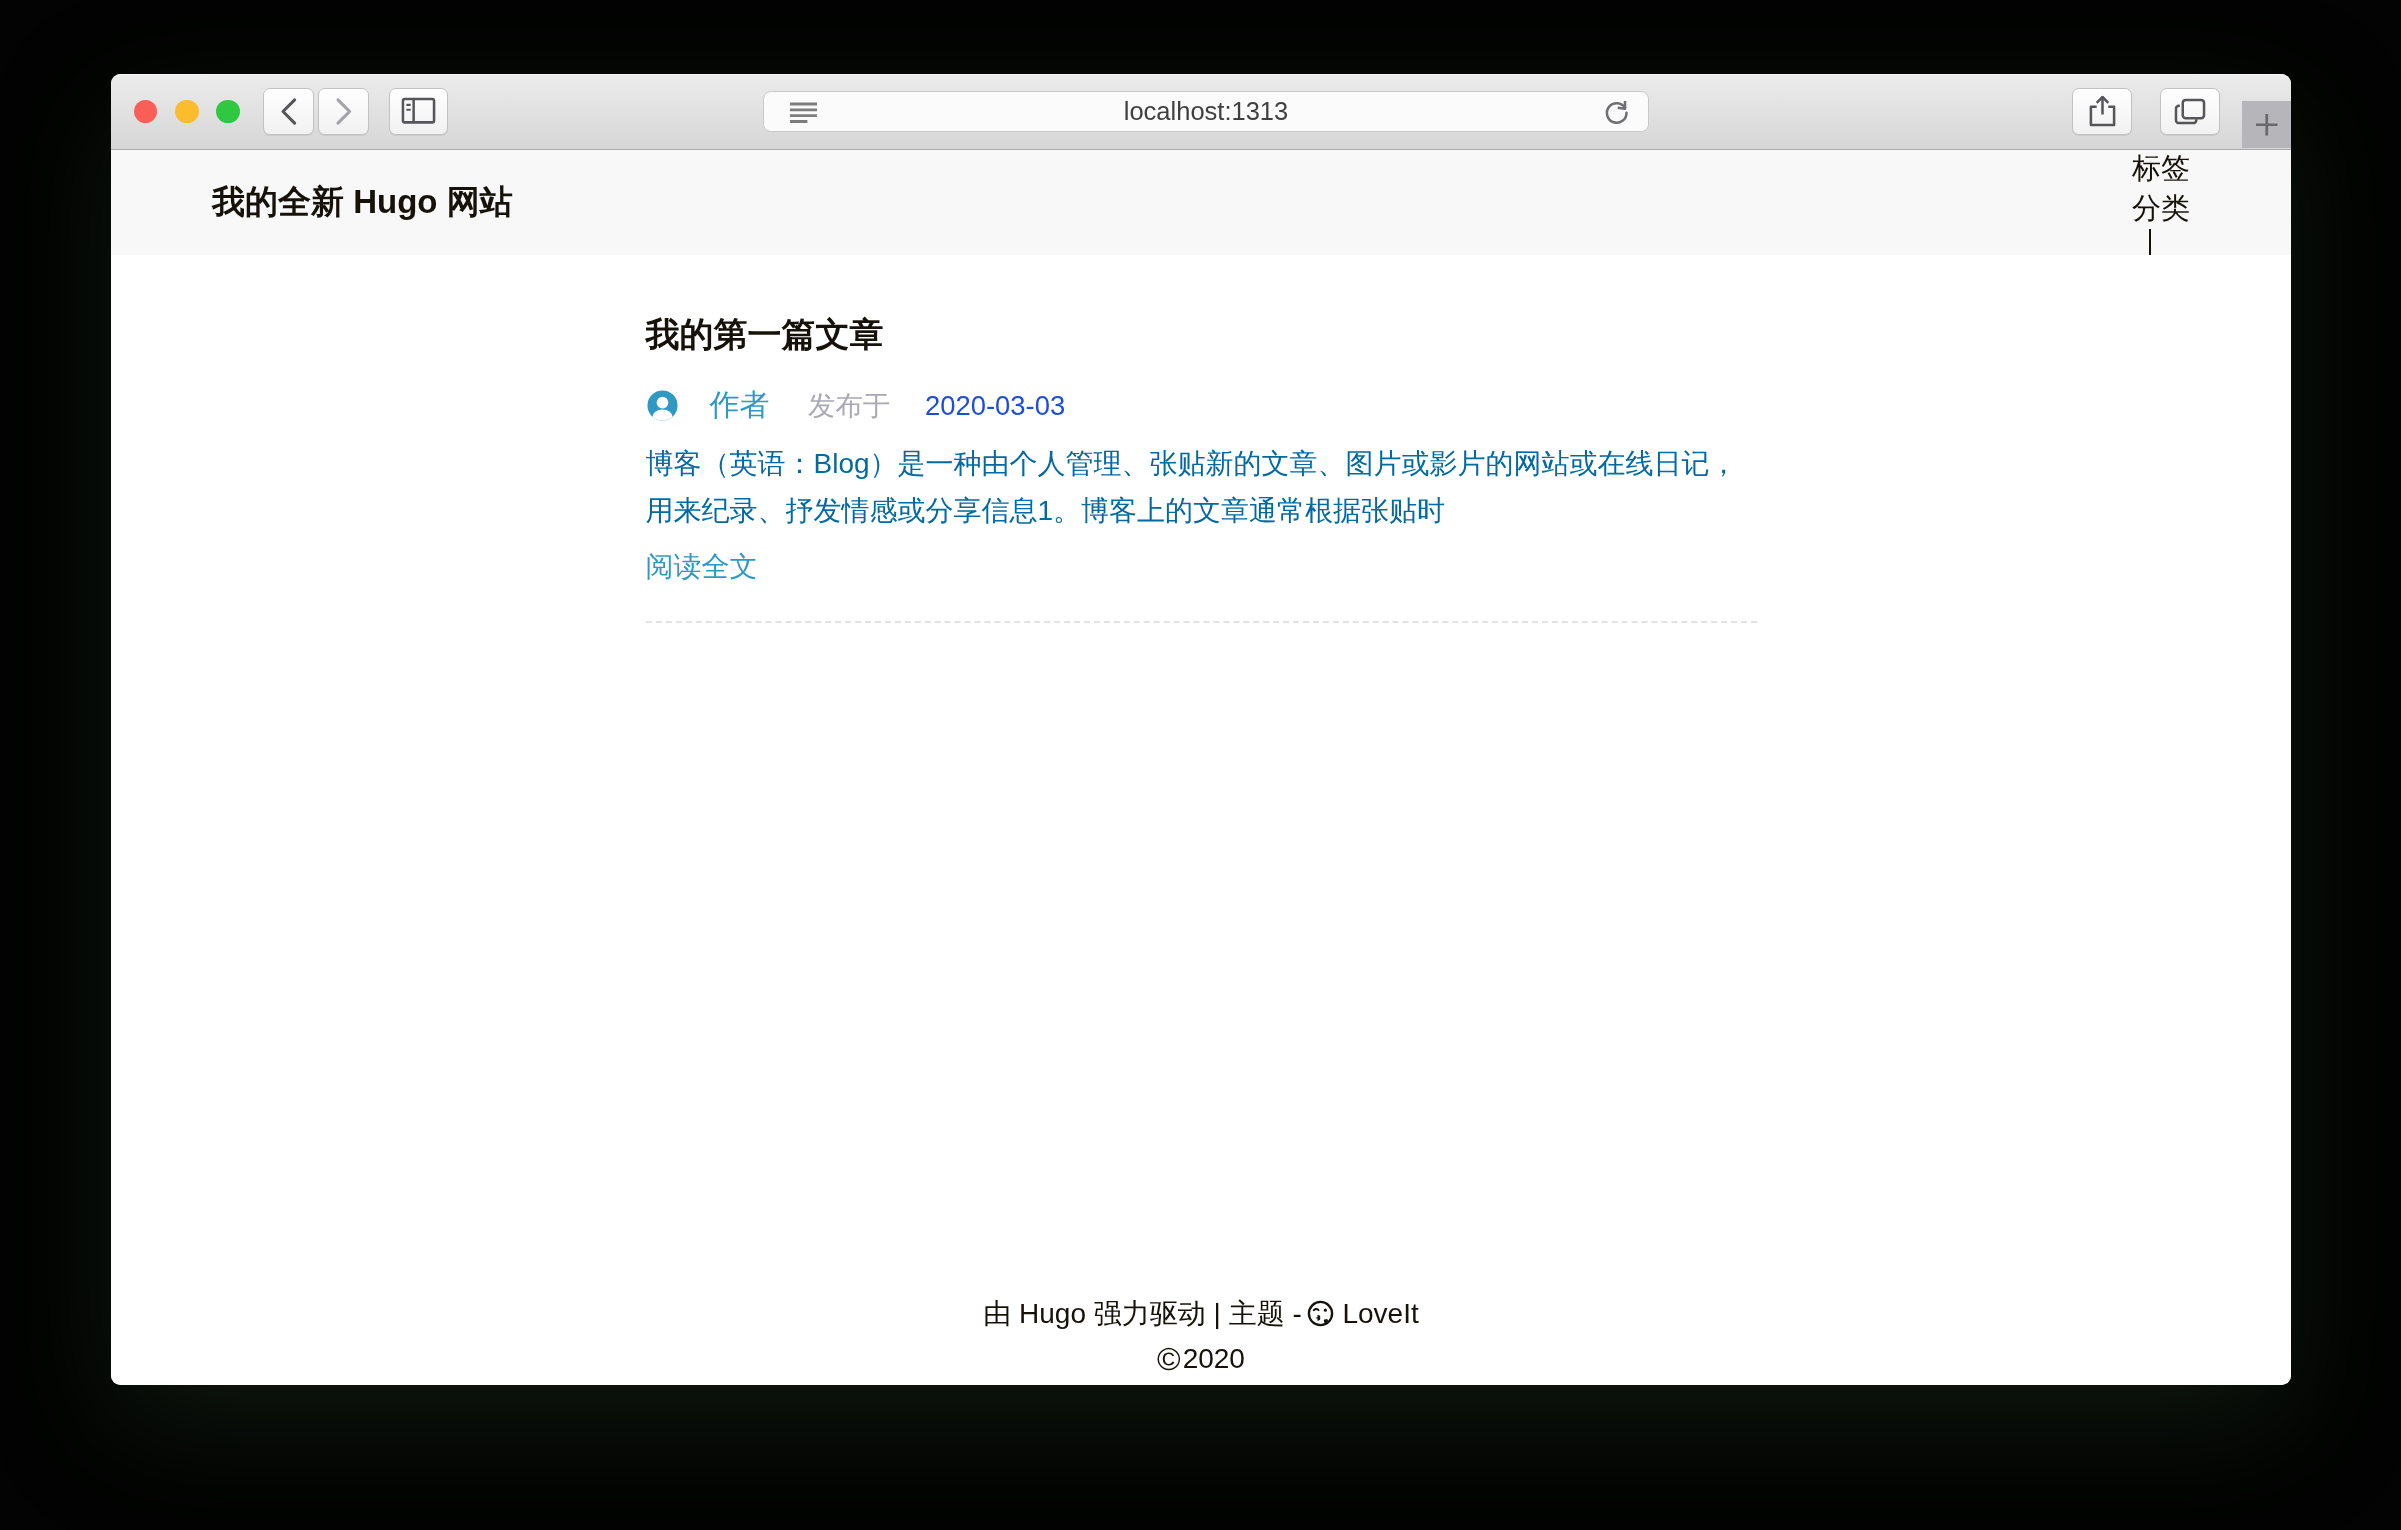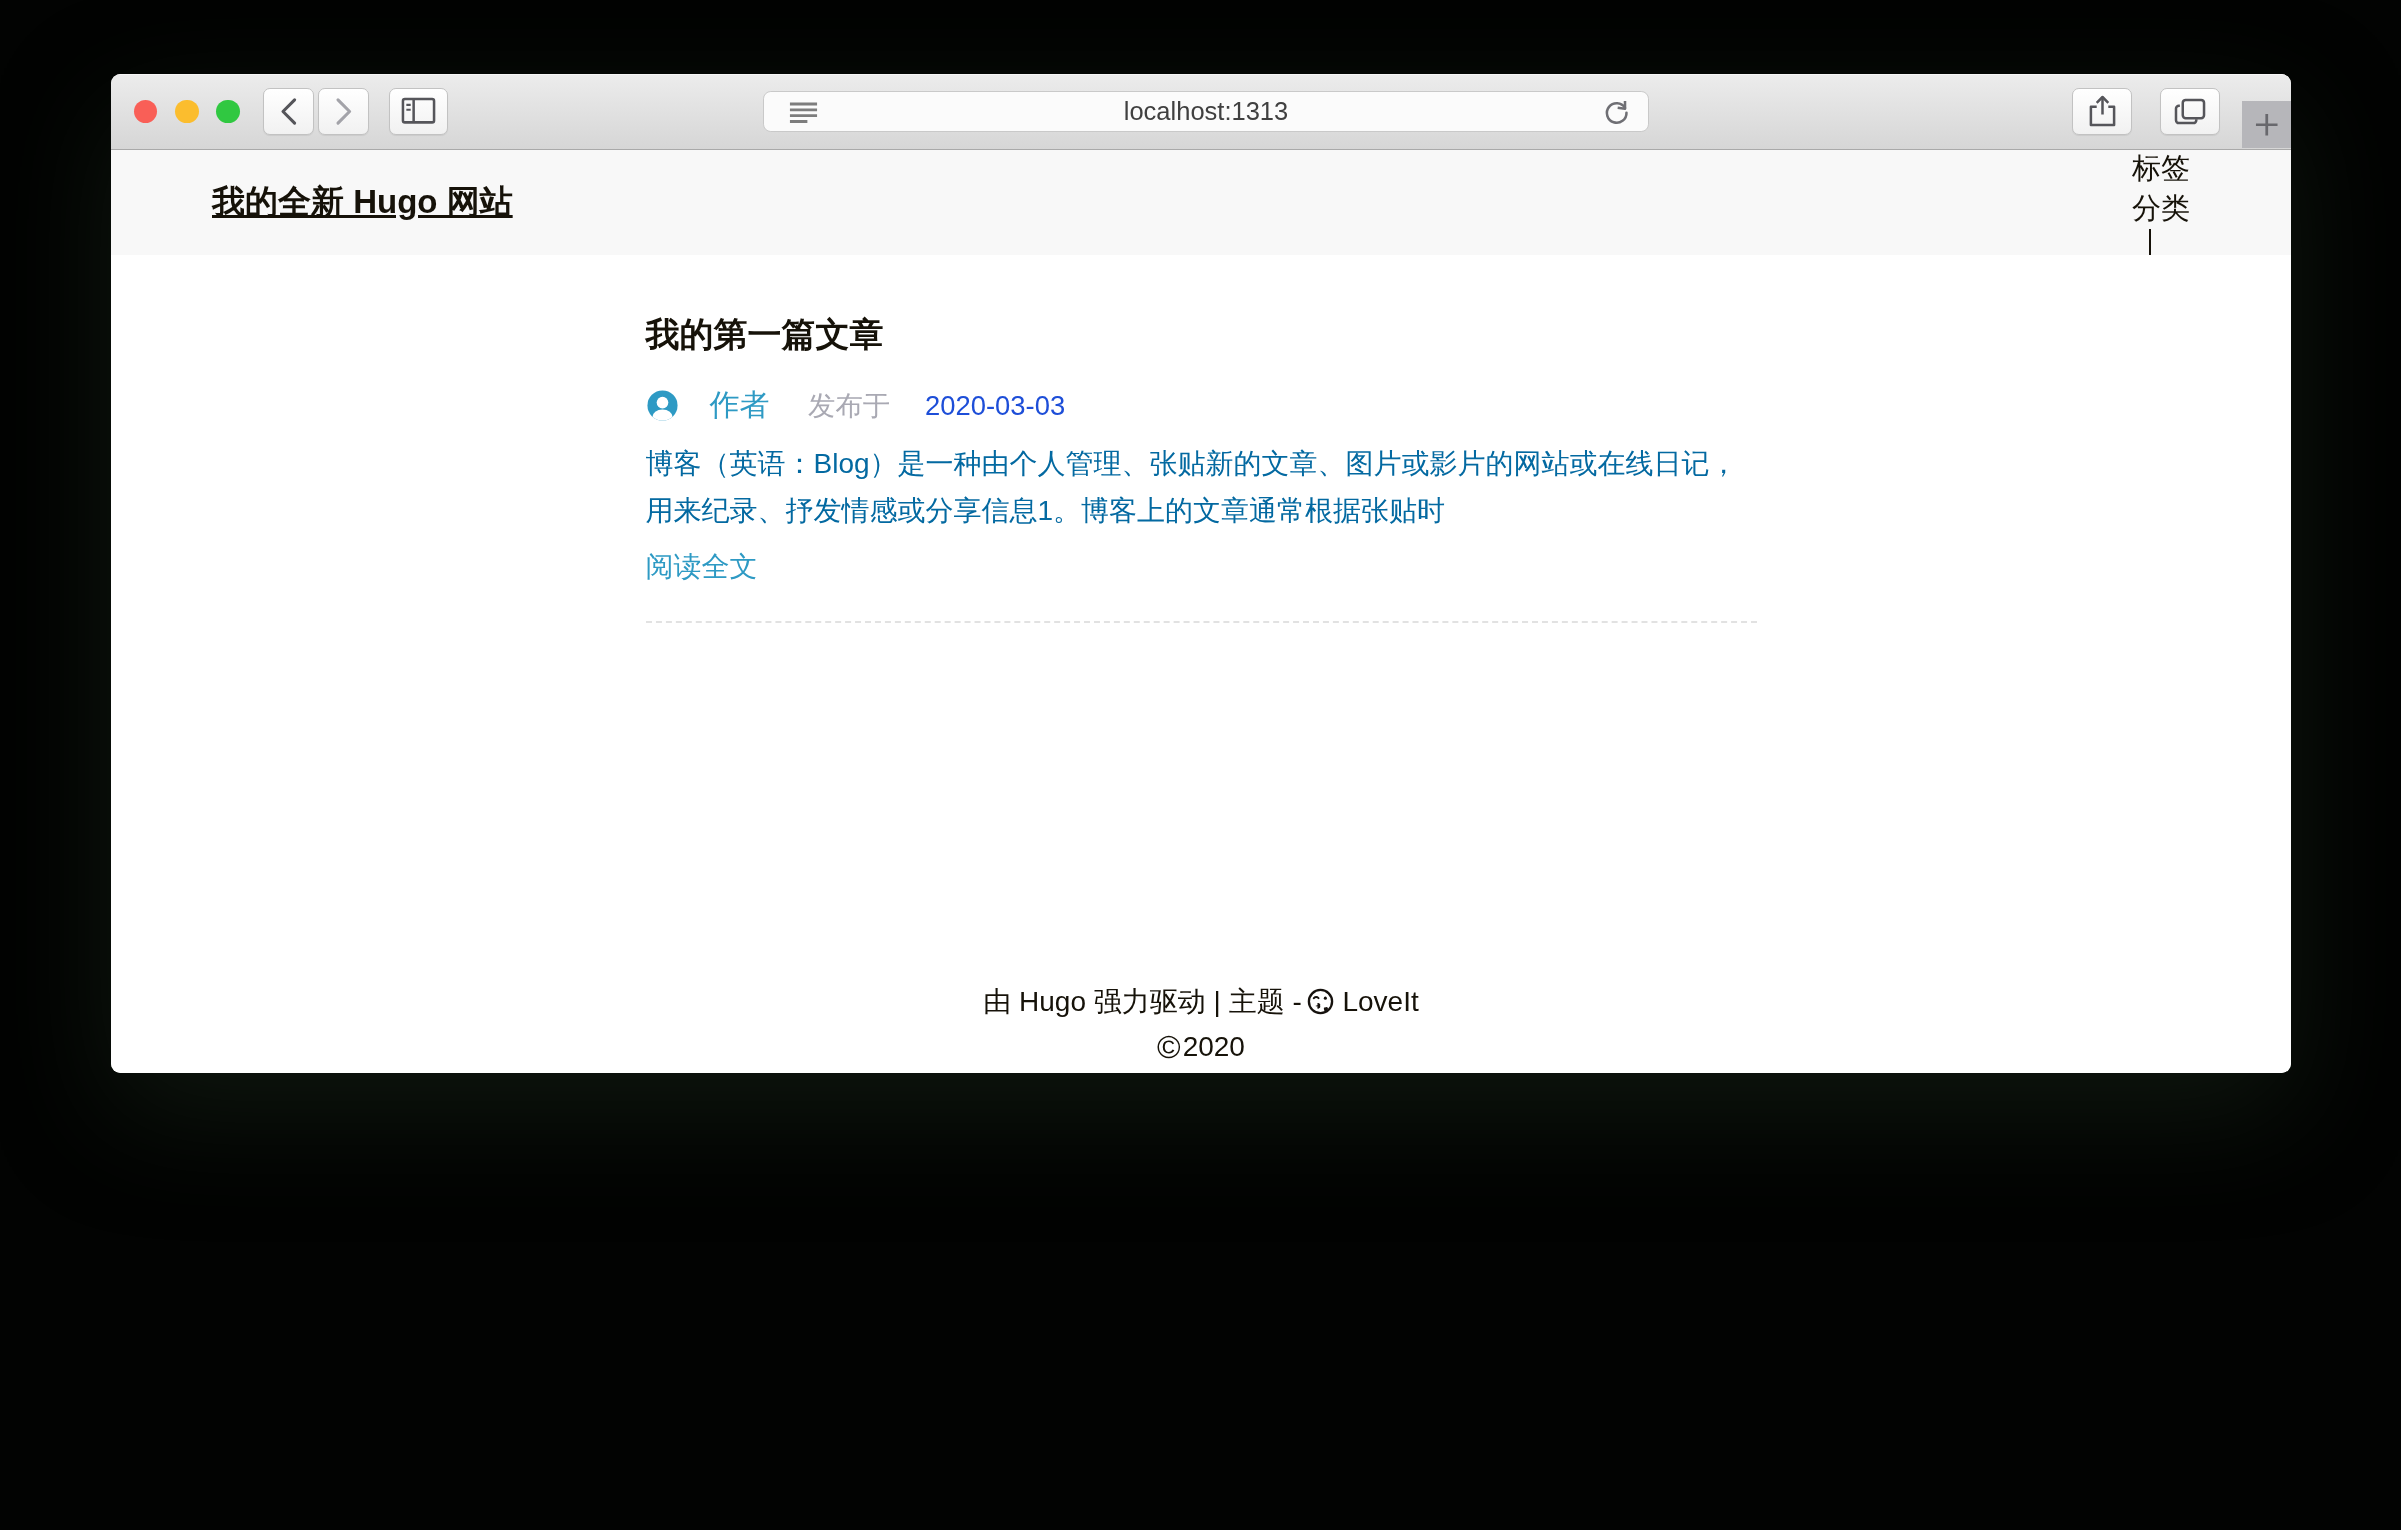--- a/index.html
+++ b/index.html
@@ -2,21 +2,21 @@
 <html><head>
 <meta charset="utf-8">
 <style>
   html,body{margin:0;padding:0;}
   body{
     width:2401px;height:1531px;background:#020302;position:relative;overflow:hidden;
     font-family:"Liberation Sans","DejaVu Sans",sans-serif;
     -webkit-font-smoothing:antialiased;
   }
   .window{
-    position:absolute;left:111px;top:74px;width:2180px;height:999px;
+    position:absolute;left:111px;top:74px;width:2180px;height:1311px;
     background:#ffffff;border-radius:9.8px;overflow:hidden;
     display:flex;flex-direction:column;
     box-shadow:0 39px 118px rgba(40,60,40,.35);
   }
   
   .toolbar{
     position:relative;height:75px;flex:0 0 75px;
     background:linear-gradient(#ececec,#d6d6d6);
     border-bottom:1px solid #a9a9a9;
     box-shadow:inset 0 1px 0 rgba(255,255,255,.55);
@@ -47,21 +47,21 @@
   .newtab{
     position:absolute;right:0;top:26.5px;bottom:1px;width:49px;
     background:#b6b6ba;display:flex;align-items:center;justify-content:center;
   }
   
   .site-header{
     height:105px;flex:0 0 105px;background:#f8f8f8;
     display:flex;align-items:center;justify-content:space-between;
     padding:0 101px;
   }
-  .site-title{font-size:33px;font-weight:700;color:#161209;cursor:pointer;text-decoration:underline;}
+  .site-title{font-size:33px;font-weight:700;color:#161209;cursor:pointer;}
   .nav{display:flex;align-items:center;flex-direction:column;}
   .nav-item{font-size:29px;color:#161209;margin-left:61px;cursor:pointer;}
   .nav-divider{width:2.9px;height:31px;background:#161209;margin-left:39px;}
   .theme-toggle{margin-left:31px;cursor:pointer;display:flex;align-items:center;}
   
   .main{flex:1 1 auto;background:#ffffff;display:flex;flex-direction:column;}
   .article{width:1111px;margin:57px auto 0;}
   .post-title{font-size:34px;font-weight:700;color:#161209;margin:0;cursor:pointer;}
   .meta{margin-top:27.4px;display:flex;align-items:center;gap:25px;}
   .author-link{font-size:30px;color:#2e9ac4;margin-left:5.9px;cursor:pointer;}

